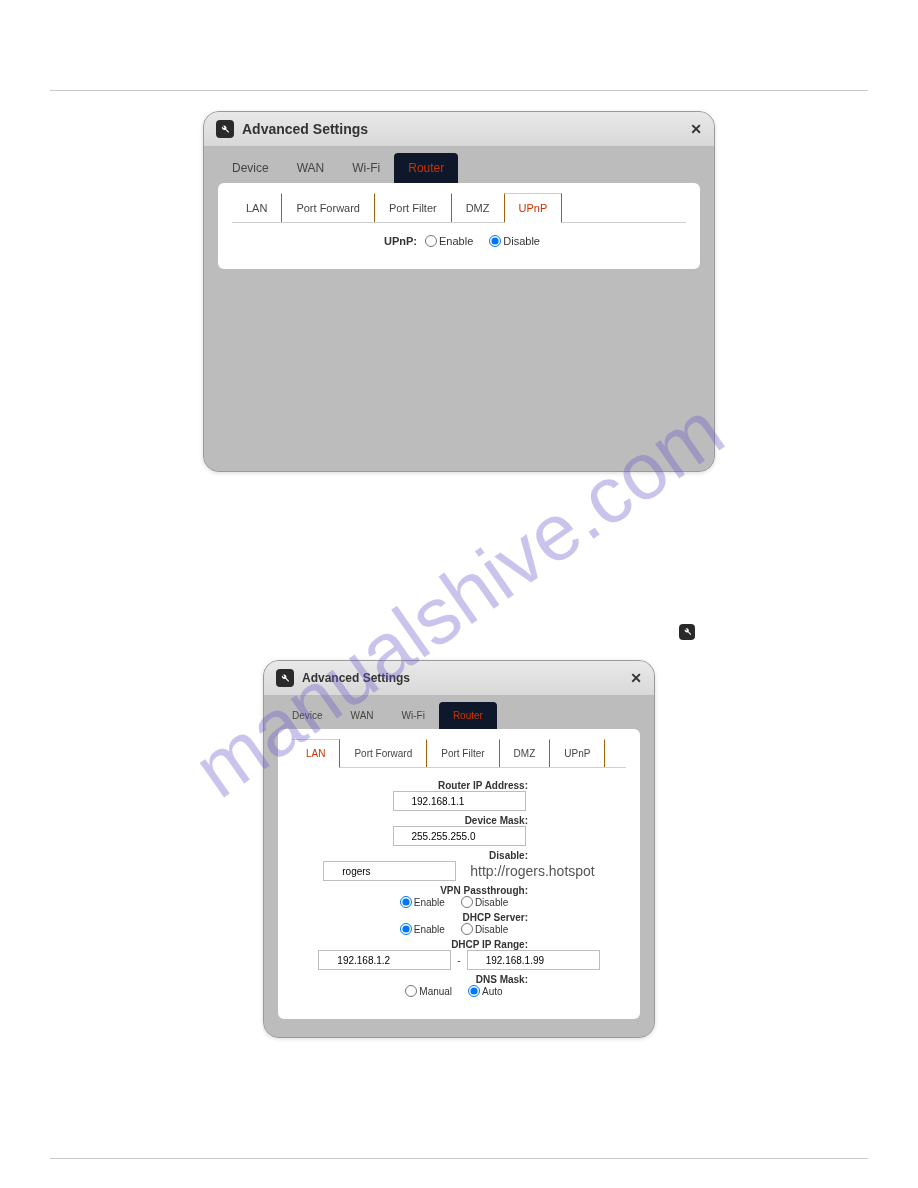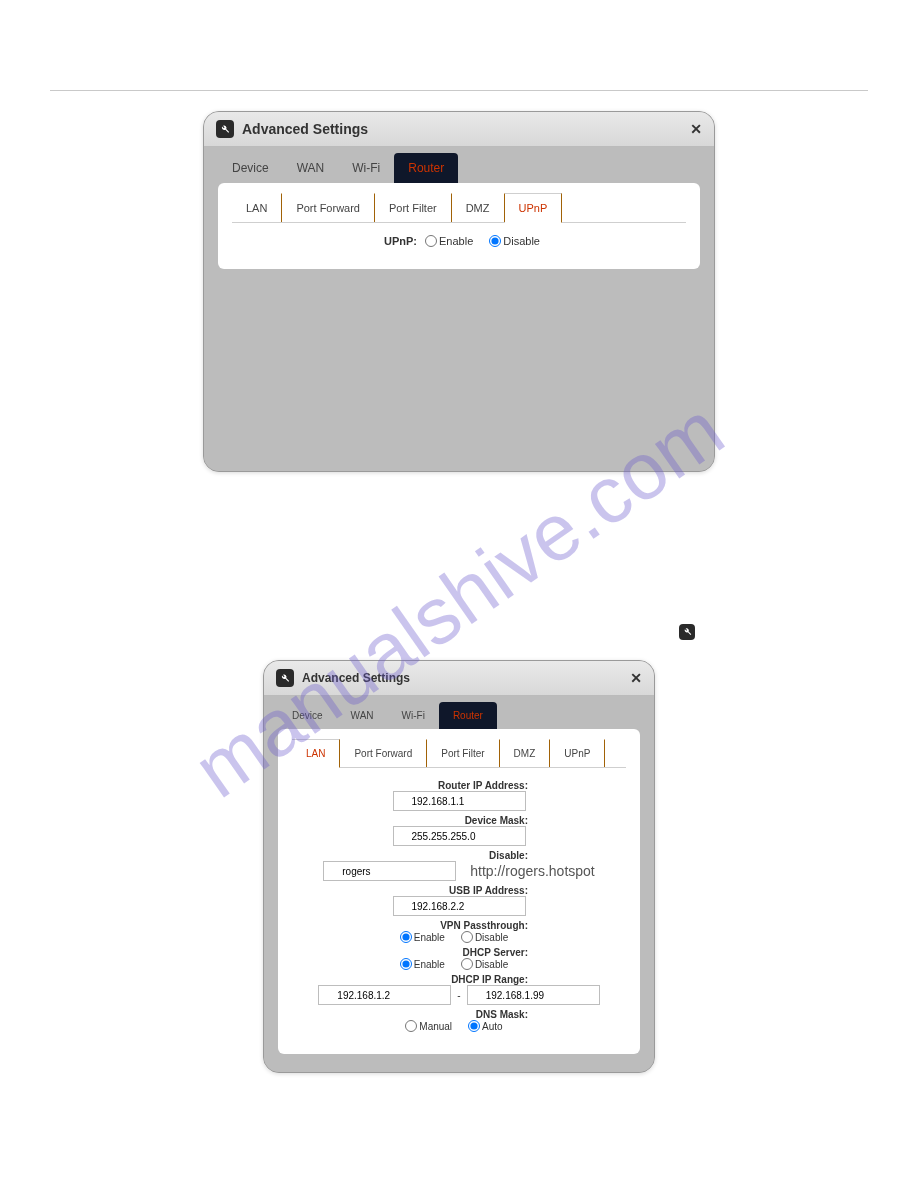--- a/index.html
+++ b/index.html
@@ -293,26 +293,20 @@
       </div>
 
       <div class="form-row">
         <span class="lbl">Disable:</span>
         <span class="val">
           <input type="text" value="rogers" style="">
           <span class="suffix">http://rogers.hotspot</span>
         </span>
       </div>
 
-      <div class="form-row">
-        <span class="lbl">USB IP Address:</span>
-        <span class="val">
-            <input type="text" value="192.168.2.2" style="">
-          </span>
-      </div>
 
       <div class="form-row">
         <span class="lbl">VPN Passthrough:</span>
         <span class="val">
           <span class="opt">
               <input type="radio" name="vpn" checked="" style="">
               <span>Enable</span>
             </span>
           <span class="opt">
               <input type="radio" name="vpn" style="">

